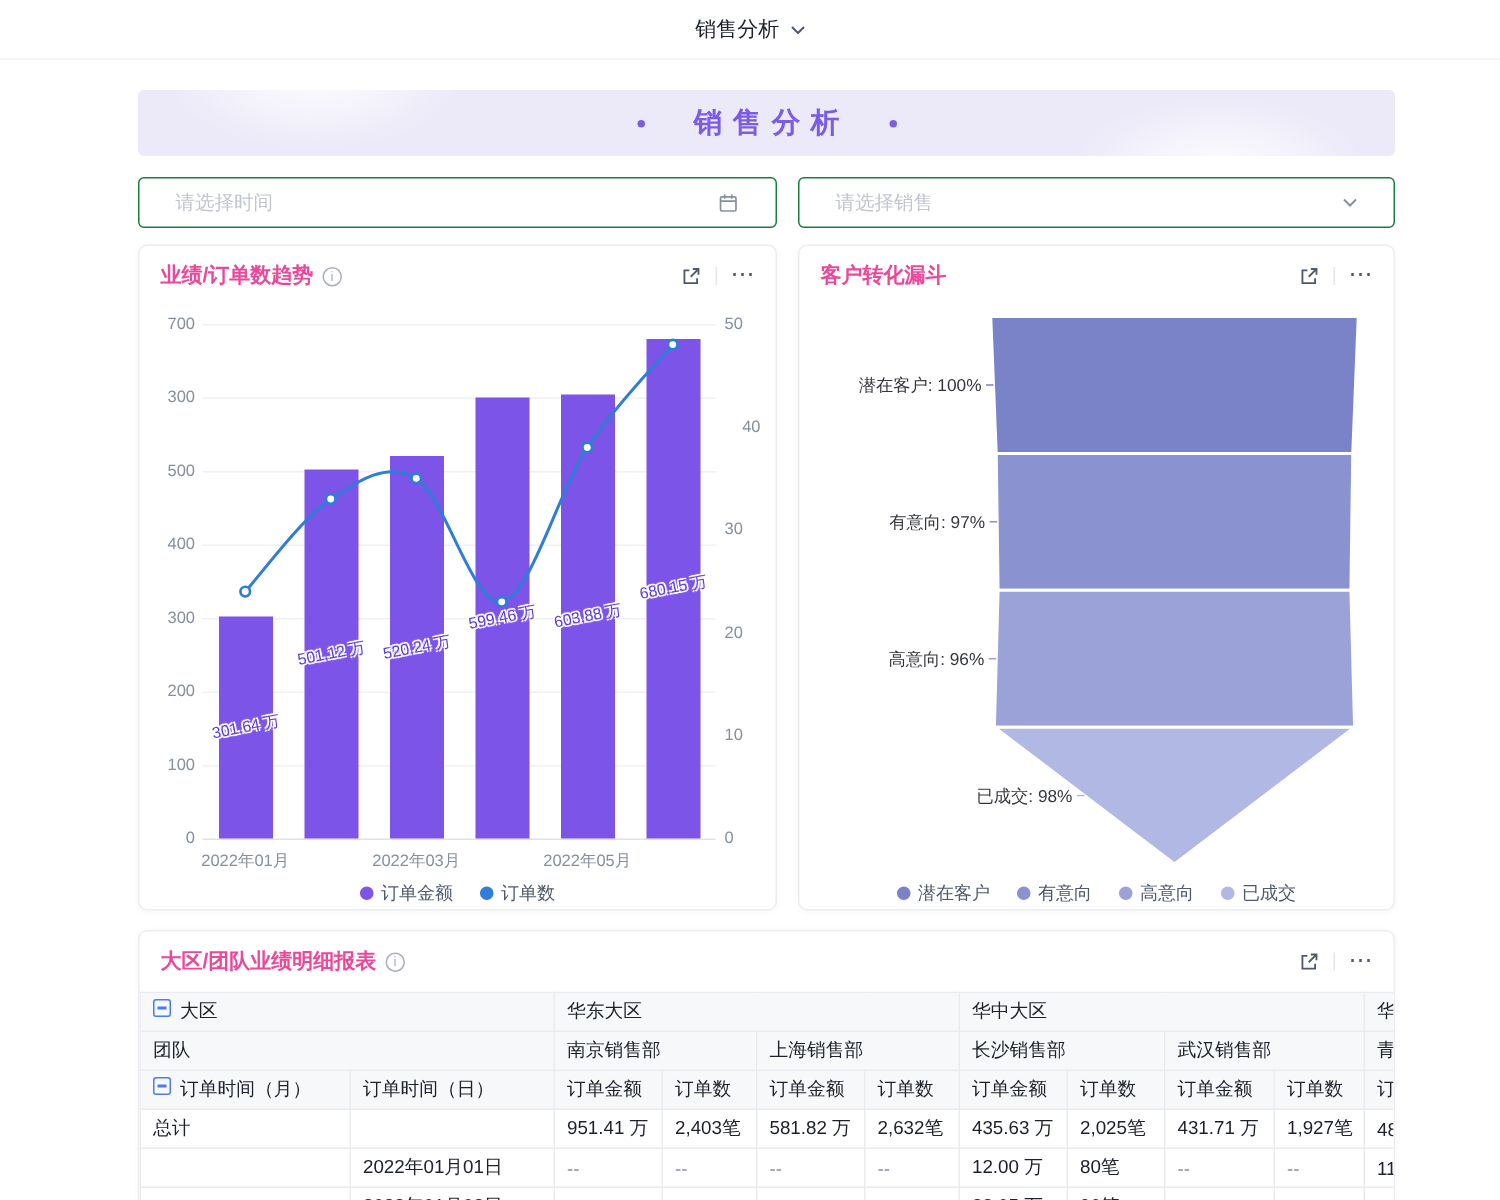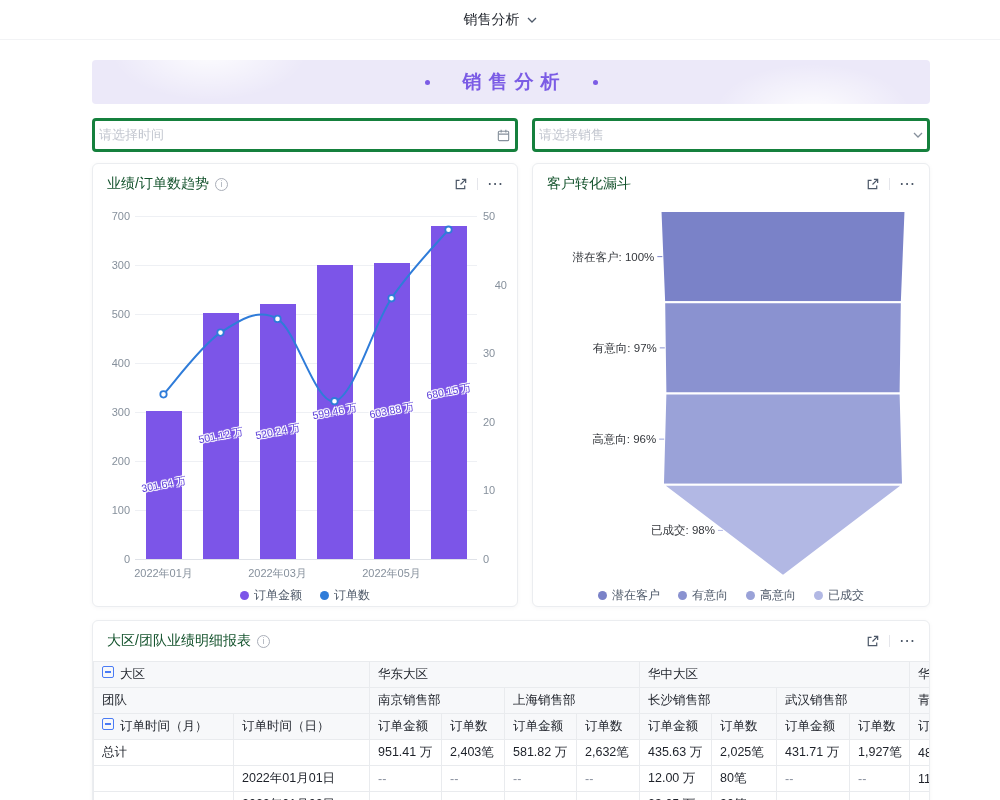--- a/index.html
+++ b/index.html
@@ -13,31 +13,31 @@
 
   .banner{margin-top:20px;height:44px;border-radius:4px;display:flex;align-items:center;justify-content:center;gap:26px;
     background:
       radial-gradient(140px 70px at 14% -20%, rgba(255,255,255,.9), rgba(255,255,255,0) 70%),
       radial-gradient(140px 70px at 86% 120%, rgba(255,255,255,.9), rgba(255,255,255,0) 70%),
       #ece9f9;}
   .banner-title{font-size:19px;font-weight:bold;color:#7b5ce5;letter-spacing:7px;text-indent:7px}
   .banner-dot{width:5px;height:5px;border-radius:50%;background:#7b5ce5}
 
   .filters{display:flex;gap:14px;margin-top:14px}
-  .filter-input{height:34px;background:#fff;border:3px solid #15803d;border-radius:4px;display:flex;align-items:center;justify-content:space-between;padding:0 4px;cursor:pointer}
+  .filter-input{height:34px;background:#fff;border:1px solid #15803d;border-radius:4px;display:flex;align-items:center;justify-content:space-between;padding:0 24px;cursor:pointer}
   .filter-input.time{width:426px}
   .filter-input.sales{width:398px}
   .placeholder{color:#c2c6cf;font-size:13px}
 
   .cards-row{display:flex;gap:14px;margin-top:11px}
   .card{background:#fff;border:1px solid #ebedf0;border-radius:6px;box-shadow:0 1px 5px rgba(31,35,41,.04)}
   .trend-card{width:426px;height:444px}
   .funnel-card{width:398px;height:444px}
   .card-head{height:40px;display:flex;align-items:center;gap:6px;padding:0 14px}
-  .card-title{font-size:14px;font-weight:400;color:#14532d;white-space:nowrap}
+  .card-title{font-size:14px;font-weight:700;color:#ec4899;white-space:nowrap}
   .info-icon{width:13px;height:13px;min-width:13px;border:1px solid #a9aeb8;border-radius:50%;color:#a9aeb8;font-size:9px;line-height:11px;text-align:center;display:inline-block;cursor:pointer}
   .card-actions{margin-left:auto;display:flex;align-items:center;gap:9px;color:#4e5969}
   .action-divider{width:1px;height:12px;background:#e5e6eb}
   .more-icon{font-size:16px;line-height:1;color:#4e5969;cursor:pointer;user-select:none}
   .export-icon{cursor:pointer}
 
   .chart{position:relative;height:380px;margin:0 12px;font-size:11px}
   .gridline{position:absolute;height:1px;background:#eef0f4}
   .gridline.zero{background:#dfe2e8}
   .ytick{position:absolute;color:#86909c}

